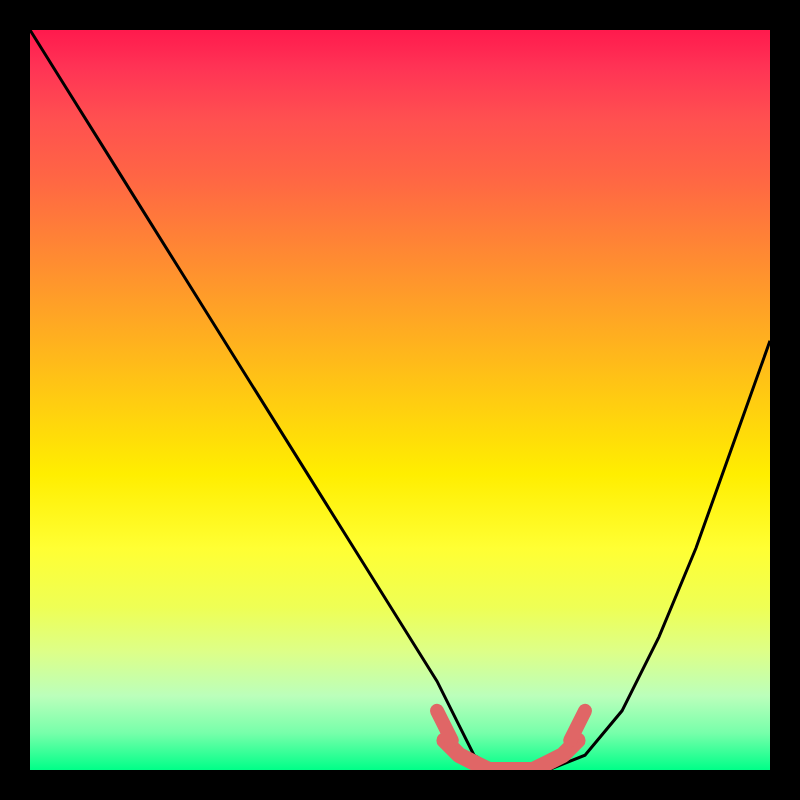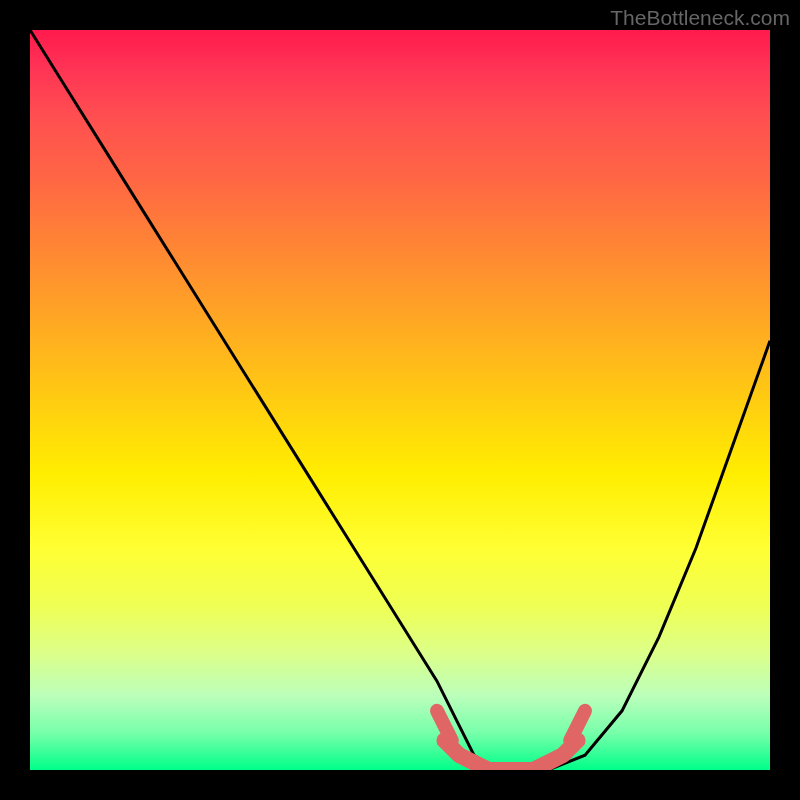--- a/index.html
+++ b/index.html
@@ -53,21 +53,20 @@
     left: 0;
     top: 0;
     width: 740px;
     height: 740px;
   }
 </style>
 </head>
 <body>
 
 <div class="container">
-  <div class="watermark">TheBottleneck.com</div>
   <div class="plot-area">
     <svg class="curves" viewBox="0 0 740 740" preserveAspectRatio="none">
       <g id="series-group">
           <path d="M0.0 0.0 L37.0 59.2 L74.0 118.4 L111.0 177.6 L148.0 236.8 L185.0 296.0 L222.0 355.2 L259.0 414.4 L296.0 473.6 L333.0 532.8 L370.0 592.0 L407.0 651.2 L429.2 695.6 L444.0 725.2 L466.2 740.0 L488.4 740.0 L518.0 740.0 L555.0 725.2 L592.0 680.8 L629.0 606.8 L666.0 518.0 L703.0 414.4 L740.0 310.8 " fill="none" stroke="#000" stroke-width="3"></path>
           <path d="M414.4 710.4 L429.2 725.2 L444.0 732.6 L458.8 740.0 L473.6 740.0 L488.4 740.0 L503.2 740.0 L518.0 732.6 L532.8 725.2 L547.6 710.4 " fill="none" stroke="#e06666" stroke-width="16" stroke-linecap="round" stroke-linejoin="round"></path>
           <line x1="407.00000000000006" y1="680.8" x2="421.79999999999995" y2="710.4" stroke="#e06666" stroke-width="14" stroke-linecap="round"></line>
           <line x1="540.1999999999999" y1="710.4" x2="555" y2="680.8" stroke="#e06666" stroke-width="14" stroke-linecap="round"></line>
         </g>
     </svg>
   </div>

